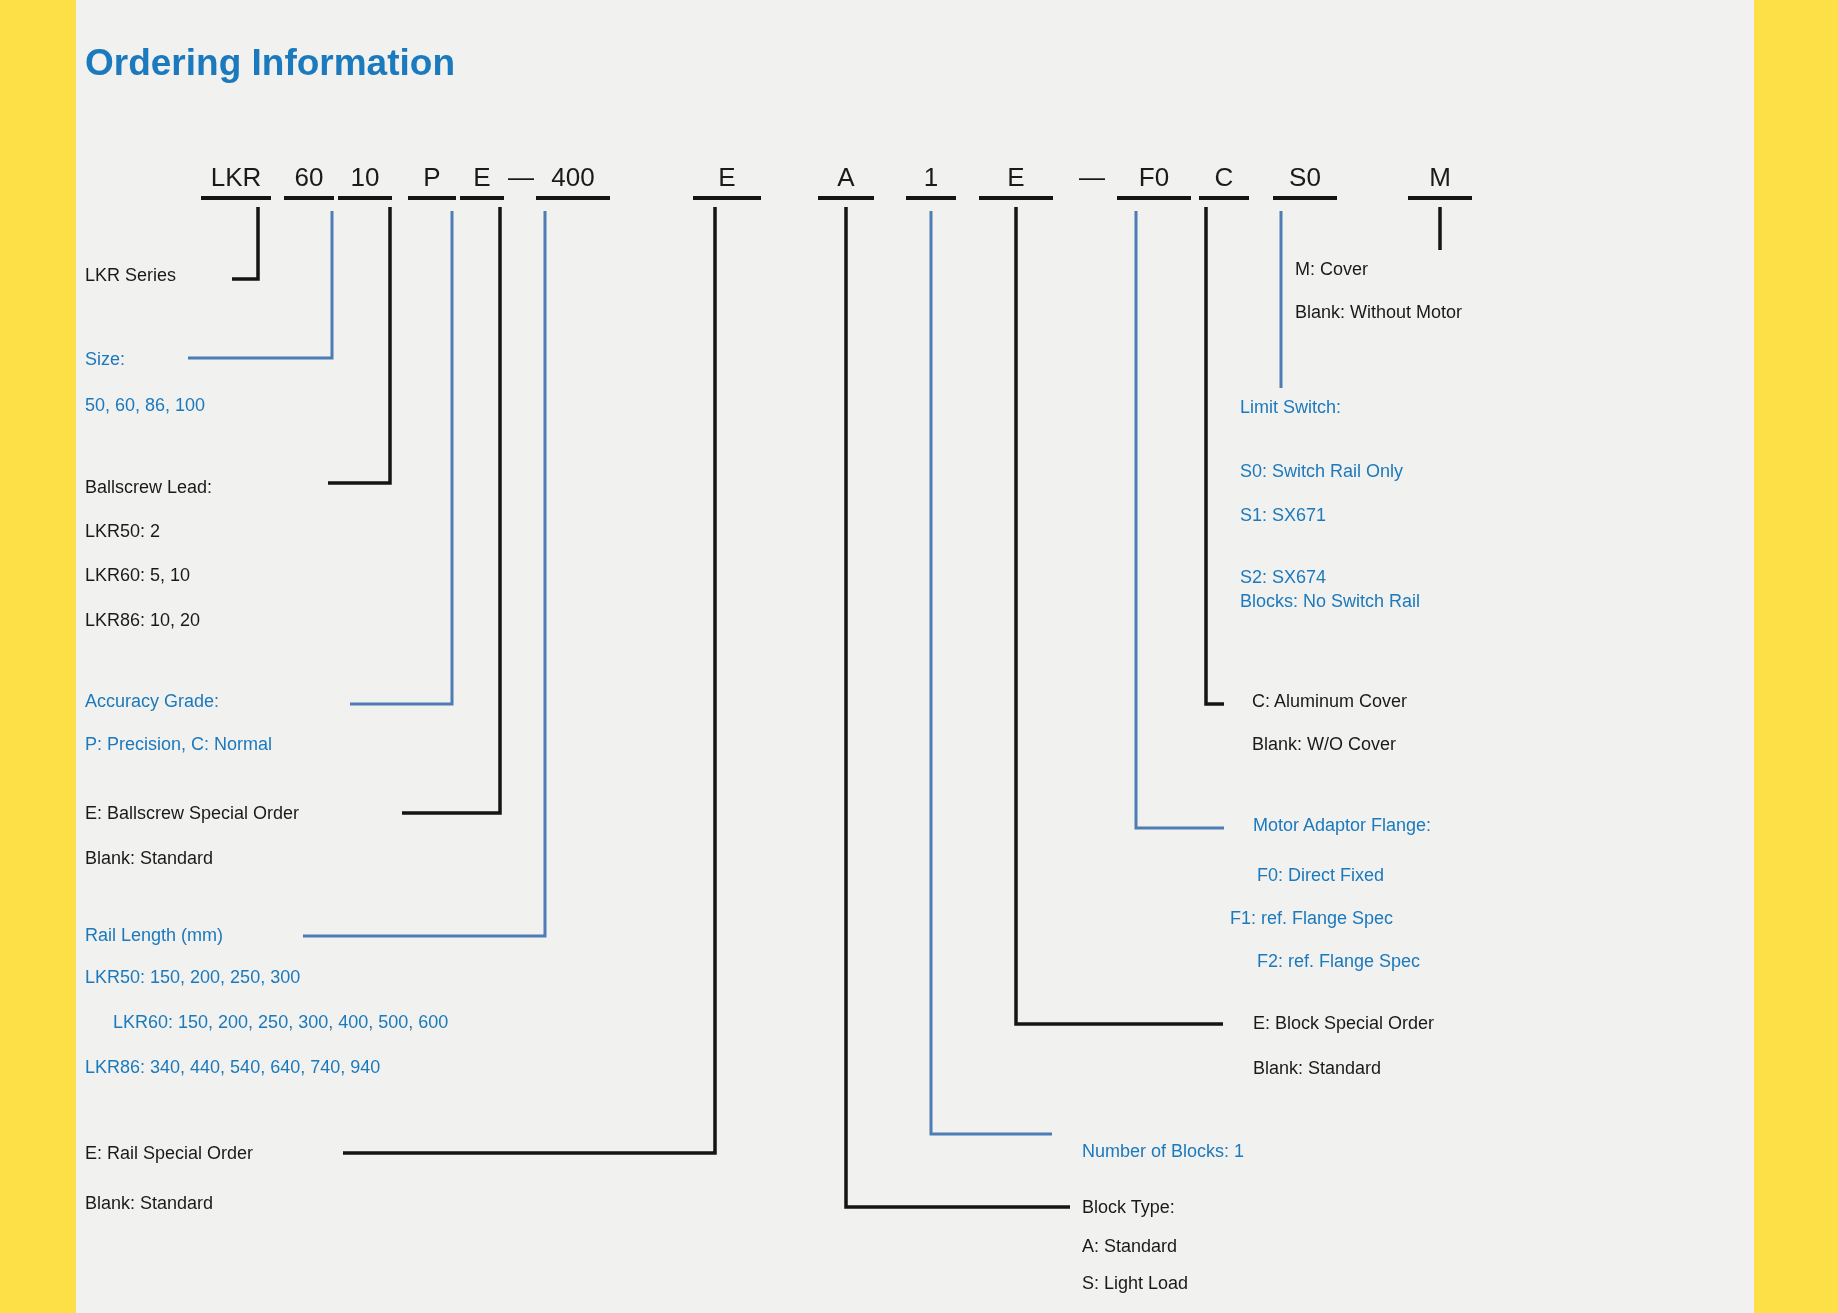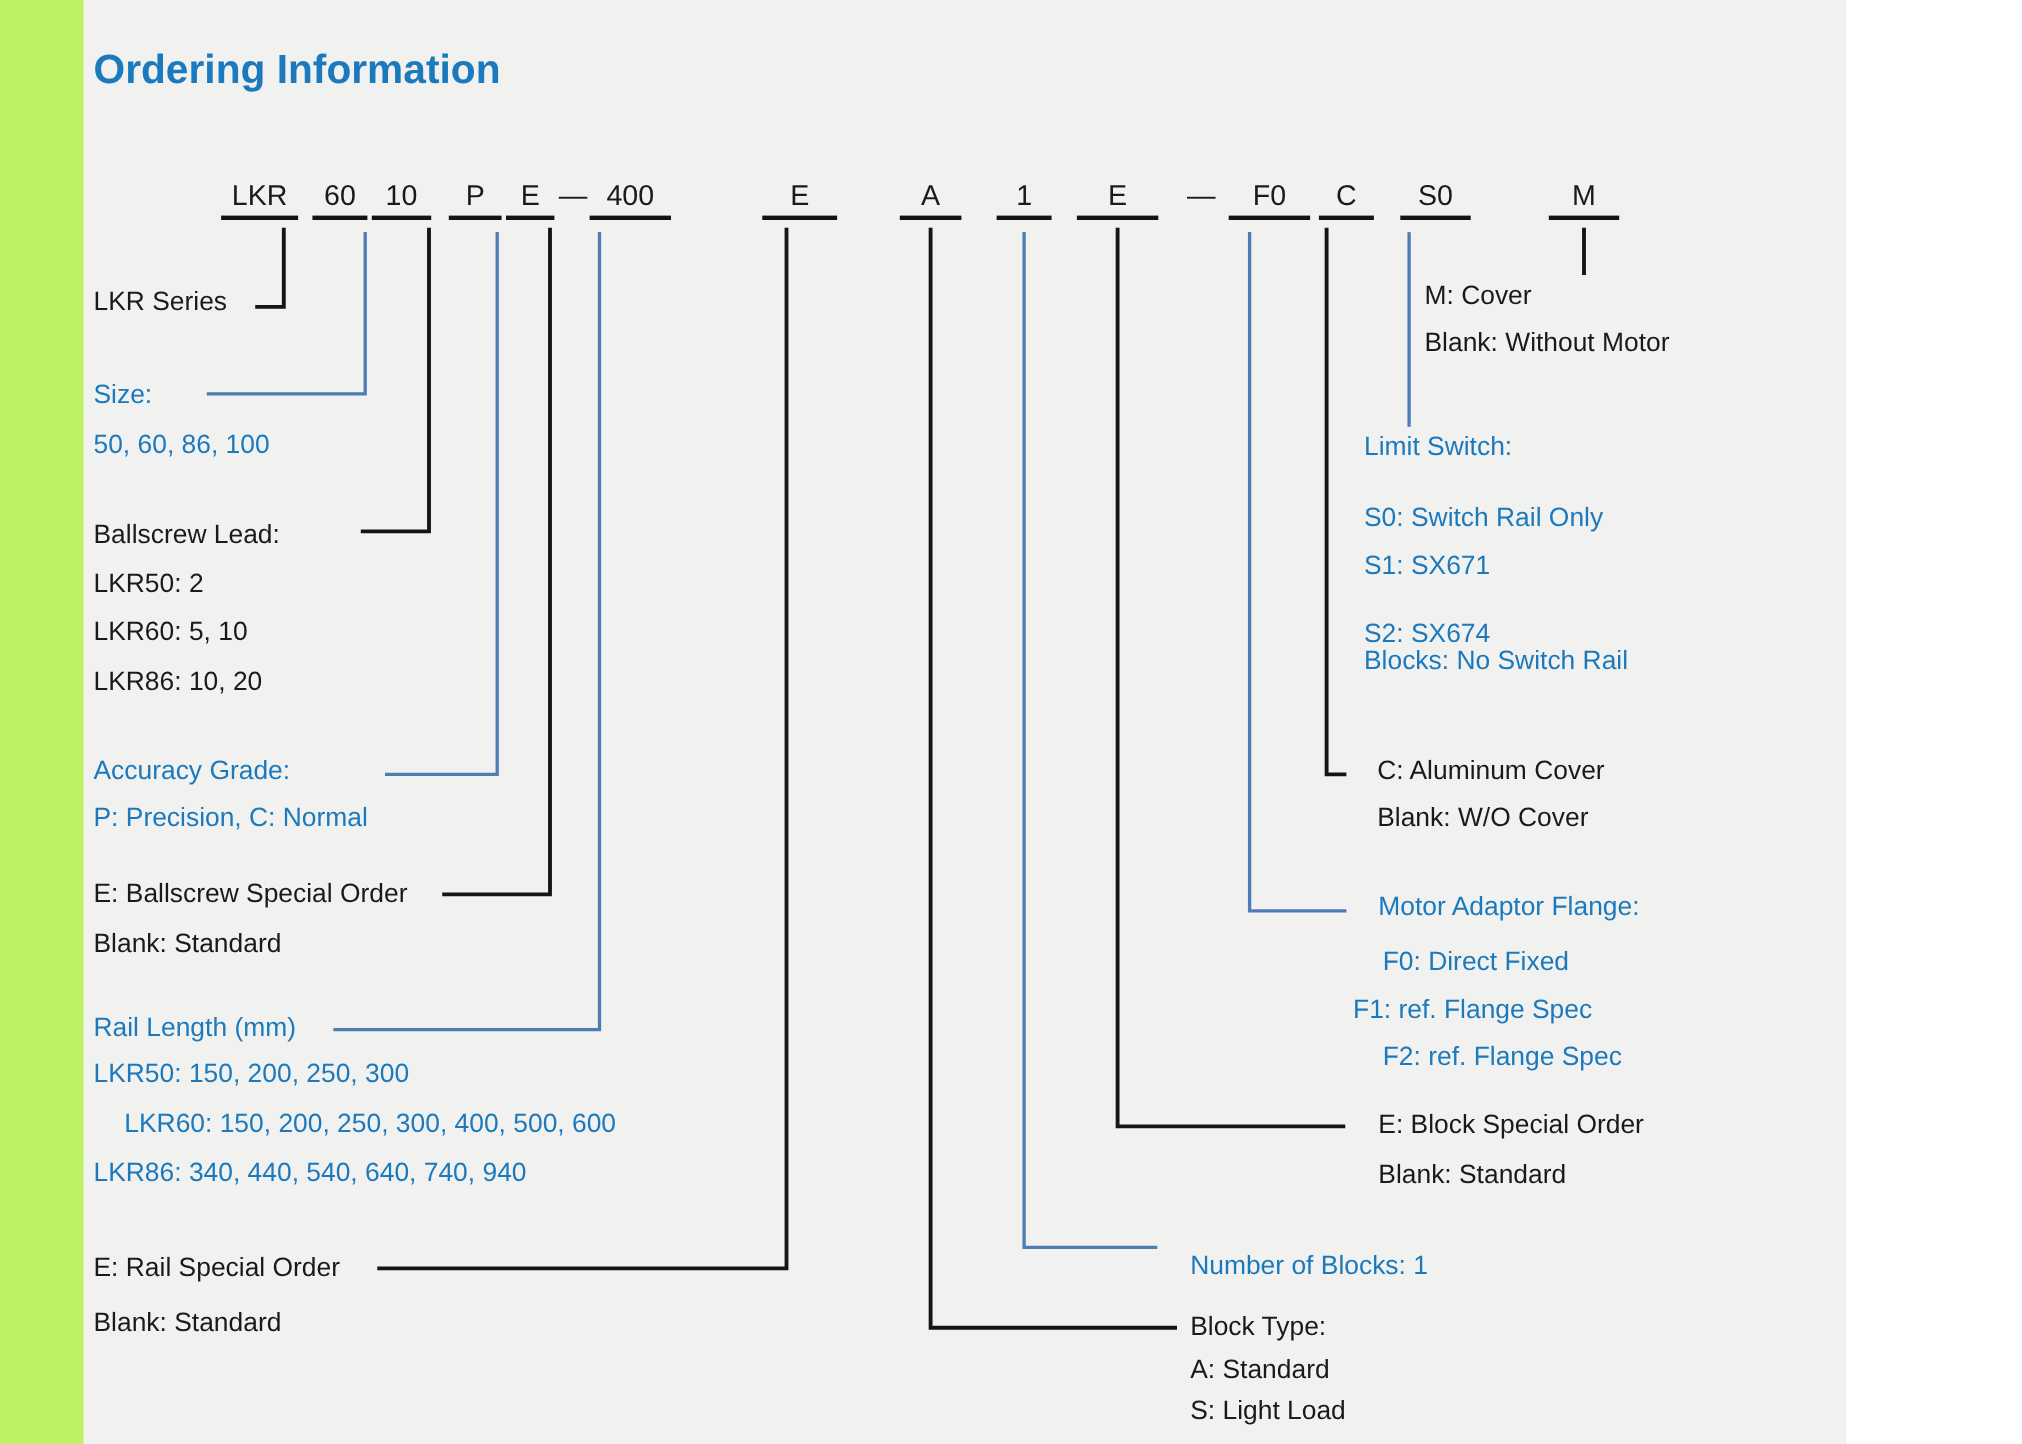--- a/index.html
+++ b/index.html
@@ -1,20 +1,20 @@
 <!DOCTYPE html>
 <html><head>
 <meta charset="utf-8">
 <style>
   html,body{margin:0;padding:0;background:#ffffff;}
-  .page{position:relative;width:1678px;height:1313px;background:#bef264;
+  .page{position:relative;width:1838px;height:1313px;background:#fde047;
         font-family:"Liberation Sans",sans-serif;overflow:hidden;}
   .panel{position:absolute;left:76px;top:0;width:1678px;height:1313px;background:#f1f1ef;}
   .title{position:absolute;left:85px;top:42px;font-size:37px;font-weight:bold;color:#1b79bd;white-space:nowrap;}
-  .t{position:absolute;font-size:24px;color:#1a1a1a;white-space:nowrap;line-height:30px;}
+  .t{position:absolute;font-size:18px;color:#1a1a1a;white-space:nowrap;line-height:30px;}
   .blue{color:#1b79bd;}
   .seg{position:absolute;top:160px;height:36px;line-height:34px;font-size:26px;color:#1a1a1a;
        text-align:center;border-bottom:4px solid #141414;}
   .seg.dash{border-bottom:none;}
   svg.lines{position:absolute;left:0;top:0;pointer-events:none;}
 </style>
 </head>
 <body>
 
 <div class="page">

